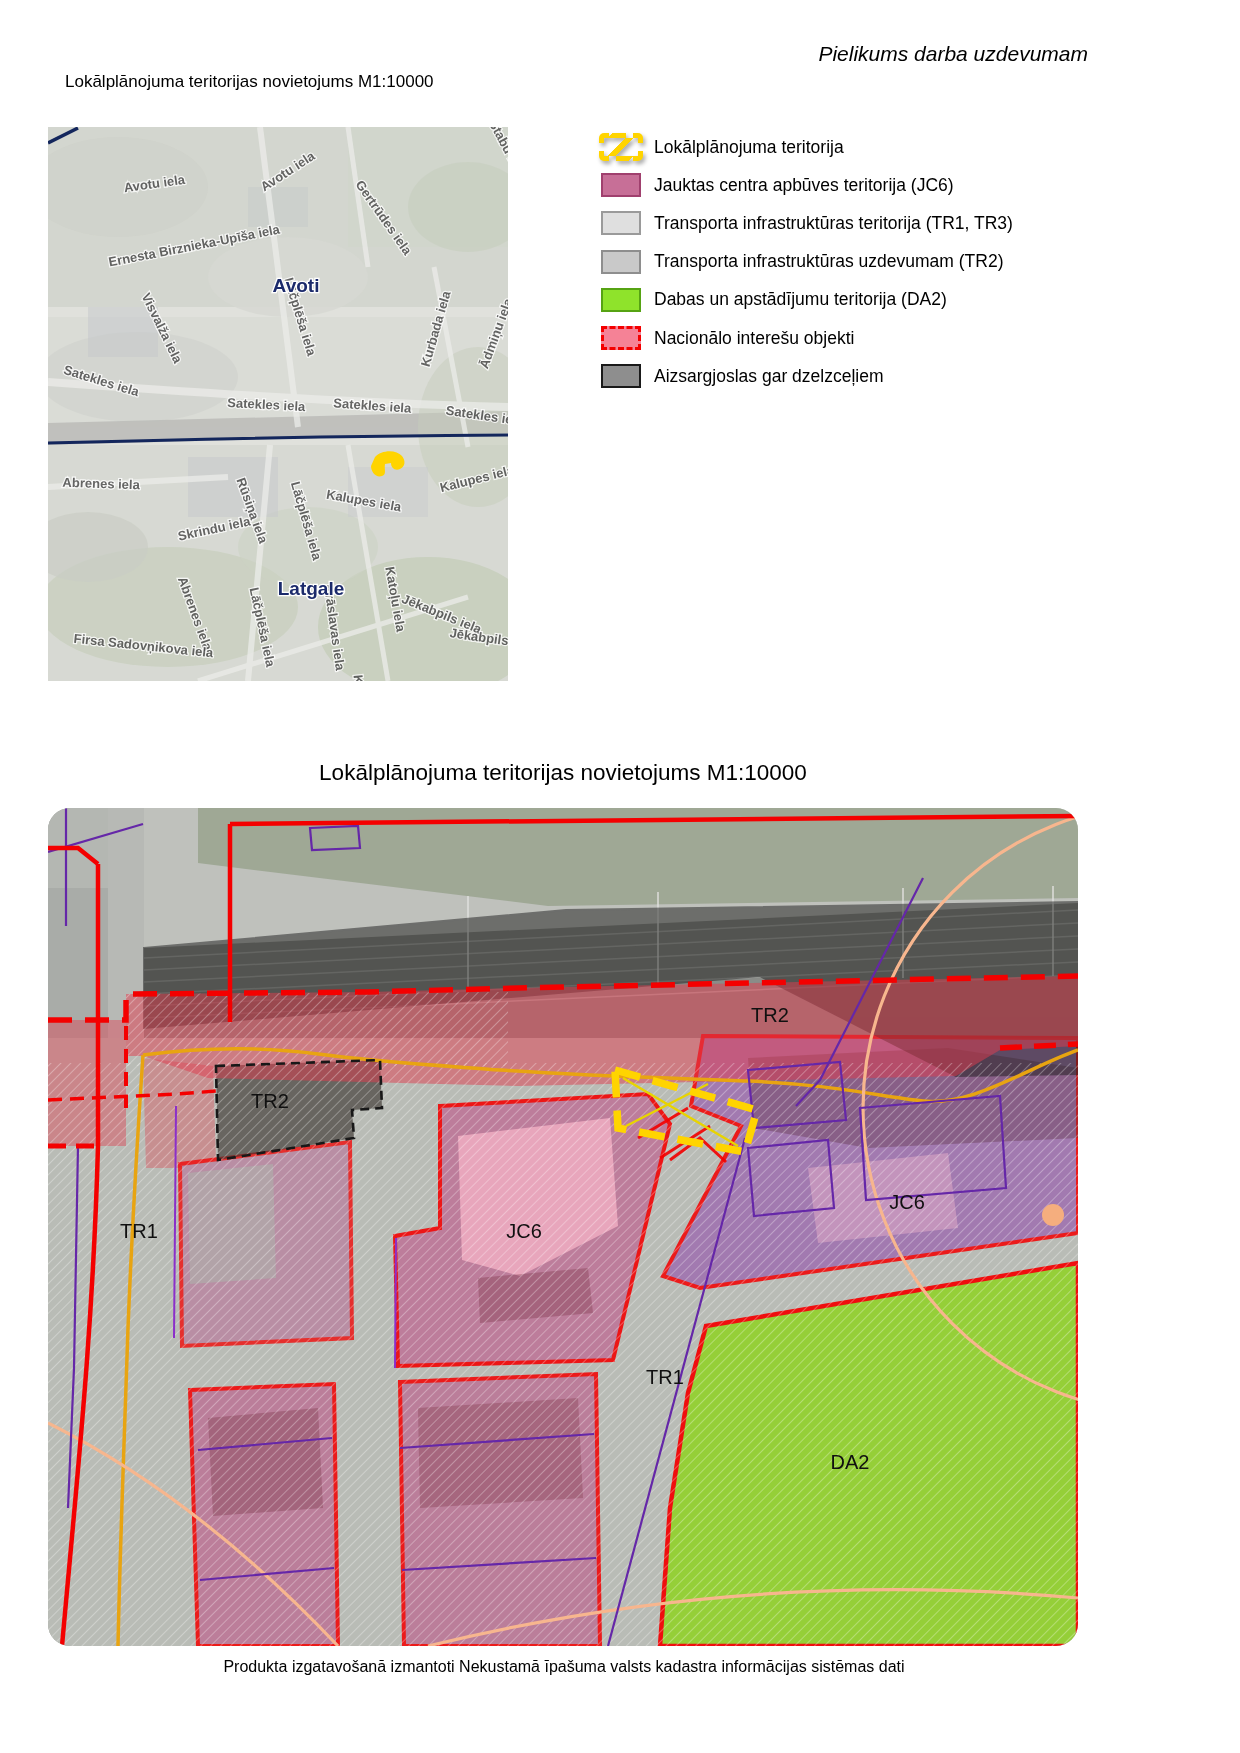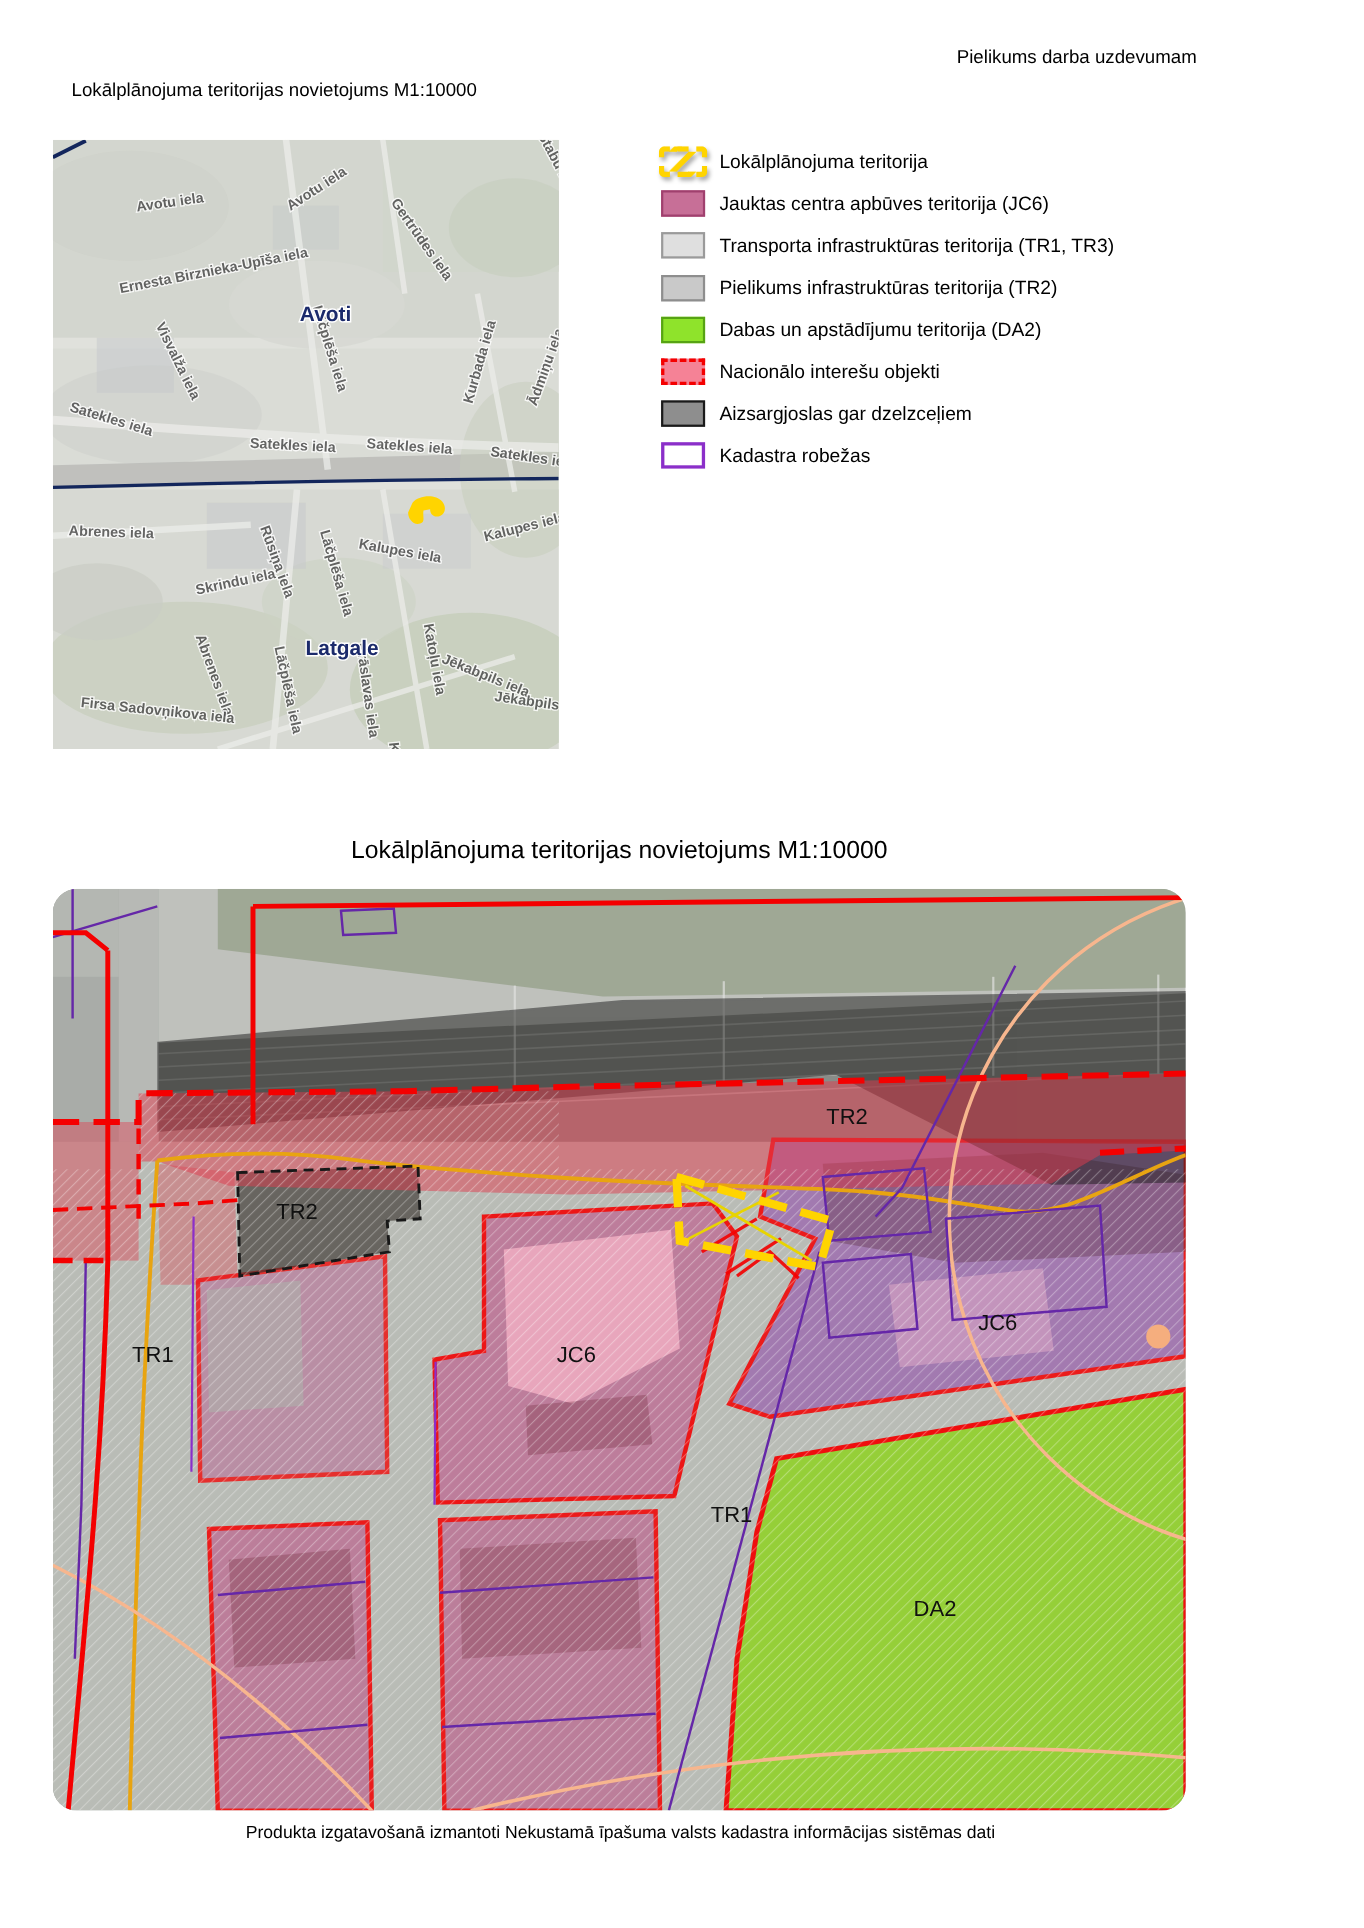--- a/index.html
+++ b/index.html
@@ -1,18 +1,18 @@
 <!DOCTYPE html>
 <html><head>
 <meta charset="utf-8">
 <style>
   html,body{margin:0;padding:0;background:#ffffff;}
   .page{position:relative;width:1240px;height:1753px;background:#ffffff;overflow:hidden;
         font-family:"Liberation Sans",sans-serif;color:#111;}
-  .appendix-title{position:absolute;top:42px;right:152px;font-size:17px;color:#000;}
+  .appendix-title{position:absolute;top:42px;right:152px;font-size:21px;color:#000;font-style:italic;}
   .map1-title{position:absolute;top:72px;left:65px;font-size:17px;color:#000;}
   .map1{position:absolute;left:48px;top:127px;width:460px;height:554px;overflow:hidden;}
   .map2-title{position:absolute;top:760px;left:48px;width:1030px;text-align:center;
               font-size:22.5px;color:#000;}
   .map2{position:absolute;left:48px;top:808px;width:1030px;height:838px;overflow:hidden;border-radius:22px;}
   .caption{position:absolute;top:1656px;left:49px;width:1030px;text-align:center;
            font-size:16px;line-height:21px;color:#000;}
   
   .legend{position:absolute;left:598px;top:128px;width:520px;}
   .legend-row{display:flex;align-items:center;height:38.2px;}
@@ -131,45 +131,39 @@
       <div class="legend-row">
         <div class="legend-swatchbox">
           <div class="sw-fill" style="background: rgb(223, 223, 223); border: 2px solid rgb(154, 154, 154);"></div>
         </div>
         <span class="legend-label">Transporta infrastruktūras teritorija (TR1, TR3)</span>
       </div>
       <div class="legend-row">
         <div class="legend-swatchbox">
           <div class="sw-fill" style="background: rgb(201, 201, 201); border: 2px solid rgb(142, 142, 142);"></div>
         </div>
-        <span class="legend-label">Pielikums infrastruktūras teritorija (TR2)</span>
+        <span class="legend-label">Transporta infrastruktūras uzdevumam (TR2)</span>
       </div>
       <div class="legend-row">
         <div class="legend-swatchbox">
           <div class="sw-fill" style="background: rgb(143, 227, 43); border: 2px solid rgb(86, 163, 19);"></div>
         </div>
         <span class="legend-label">Dabas un apstādījumu teritorija (DA2)</span>
       </div>
       <div class="legend-row">
         <div class="legend-swatchbox">
           <div class="sw-dashed" style="background: rgb(245, 130, 150); border: 3.5px dashed rgb(244, 0, 0);"></div>
         </div>
         <span class="legend-label">Nacionālo interešu objekti</span>
       </div>
       <div class="legend-row">
         <div class="legend-swatchbox">
           <div class="sw-fill" style="background: rgb(142, 142, 142); border: 2px solid rgb(26, 26, 26);"></div>
         </div>
         <span class="legend-label">Aizsargjoslas gar dzelzceļiem</span>
-      </div>
-      <div class="legend-row">
-        <div class="legend-swatchbox">
-          <div class="sw-outline" style="border: 3px solid rgb(139, 47, 201);"></div>
-        </div>
-        <span class="legend-label">Kadastra robežas</span>
       </div>
     </div>
 
   <div class="map2-title">Lokālplānojuma teritorijas novietojums M1:10000</div>
 
   <div class="map2">
     <svg viewBox="0 0 1030 838" width="1030" height="838">
       <defs>
         <pattern id="hw" width="7" height="7" patternUnits="userSpaceOnUse" patternTransform="rotate(45)">
           <line x1="0" y1="0" x2="0" y2="7" stroke="#ffffff" stroke-width="2"></line>

